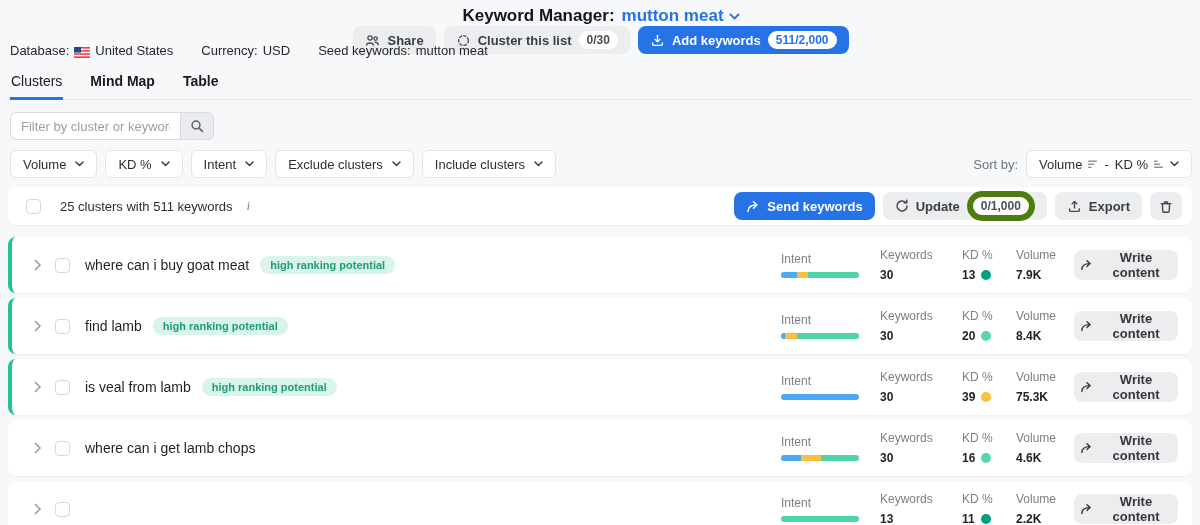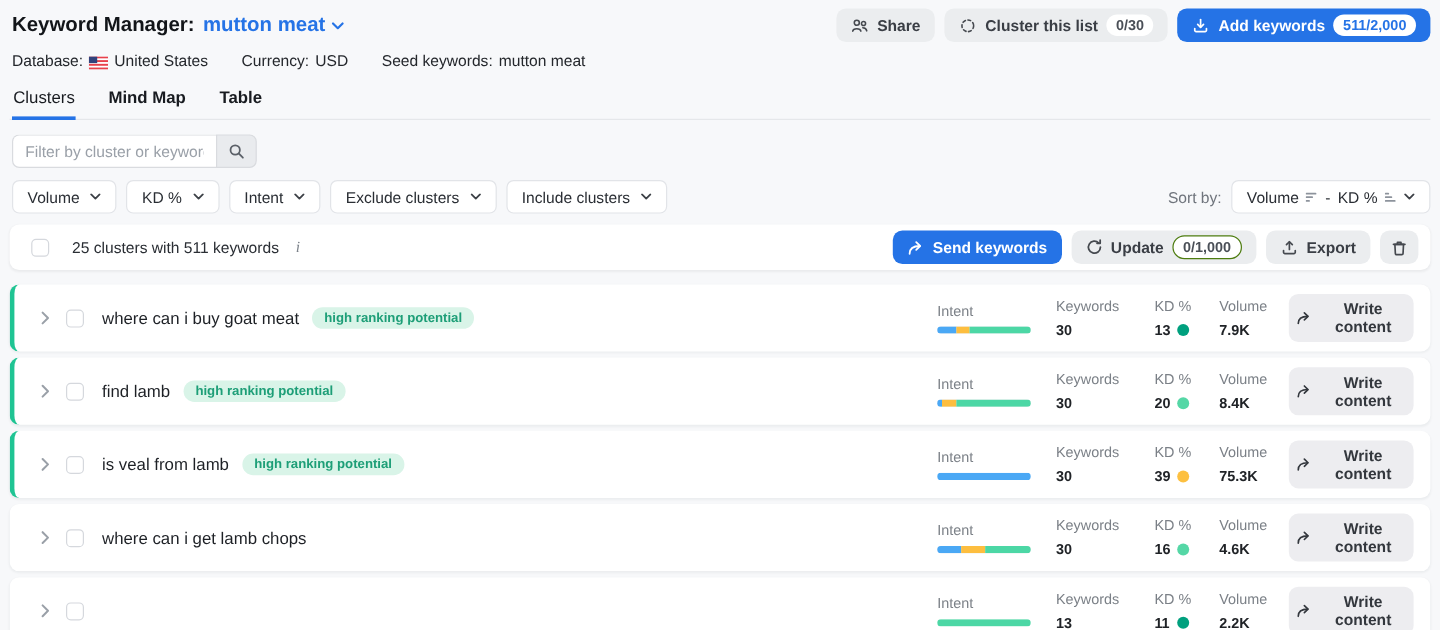--- a/index.html
+++ b/index.html
@@ -5,21 +5,21 @@
   * { box-sizing: border-box; }
   html, body { margin: 0; padding: 0; }
   body {
     width: 1200px; height: 525px; overflow: hidden;
     background: #f7f8fa; color: #1e2126;
     font-family: "Liberation Sans", sans-serif;
   }
   .page { padding: 6px 8px 0; }
 
   
-  .header-row { display: flex; justify-content: space-between; align-items: center; height: 30px; padding-left: 2px; }
+  .header-row { display: flex; justify-content: space-between; align-items: center; height: 30px; padding-left: 2px; flex-direction: column; }
   .title-wrap { display: flex; align-items: center; gap: 7px; }
   h1 { margin: 0; font-size: 17px; font-weight: 700; color: #121519; }
   .list-picker { display: flex; align-items: center; gap: 5px; background: none; border: none; padding: 0;
     font-family: inherit; font-size: 17px; font-weight: 700; color: #2573e6; cursor: pointer; }
   .header-actions { display: flex; gap: 8px; }
   .btn { display: inline-flex; align-items: center; gap: 7px; height: 28px; padding: 0 12px;
     border: none; border-radius: 8px; background: #ebedef; color: #3a3e45;
     font-family: inherit; font-size: 13px; font-weight: 600; cursor: pointer; white-space: nowrap; }
   .btn.blue { background: #2573e6; color: #fff; }
   .pill { background: #fff; border-radius: 999px; padding: 2px 8px; font-size: 12px; font-weight: 600; color: #4a4f57; }
@@ -79,21 +79,21 @@
   .col-label { font-size: 12px; color: #7b8087; }
   .col-value { font-size: 12px; font-weight: 700; color: #202327; }
   .col-intent { width: 99px; }
   .intent-bar { width: 78px; height: 6px; border-radius: 3px; overflow: hidden; display: flex; background: #e8eaee; }
   .intent-bar div { height: 100%; }
   .col-keywords { width: 82px; }
   .col-kd { width: 54px; }
   .kd-val { display: flex; align-items: center; gap: 6px; }
   .kd-dot { width: 10px; height: 10px; border-radius: 50%; flex: none; }
   .col-volume { width: 58px; }
-  .write-btn { width: 104px; height: 40px; border: none; border-radius: 8px; background: #ededf0;
+  .write-btn { width: 104px; height: 30px; border: none; border-radius: 8px; background: #ededf0;
     display: flex; gap: 7px; align-items: center; justify-content: center;
     font-family: inherit; font-size: 13px; font-weight: 600; color: #33373d; cursor: pointer; }
   svg { display: block; }
 </style>
 </head>
 <body>
 
 <div class="page">
 
   <div class="header-row">
@@ -284,21 +284,21 @@
       <button class="btn">
         <span>
           <svg width="14" height="14" viewBox="0 0 14 14">
               <g fill="none" stroke="#45494f" stroke-width="1.5" stroke-linecap="round" stroke-linejoin="round">
                 <path d="M12 7a5 5 0 1 1-1.4-3.5"></path>
                 <path d="M11.8 1.2v2.6H9.2"></path>
               </g>
             </svg>
         </span>
         <span>Update</span>
-        <span class="pill" style="border:1px solid #4d7c0f;">0/1,000</span>
+        <span class="pill" style="border:6px solid #4d7c0f;">0/1,000</span>
       </button>
       <button class="btn">
         <span>
           <svg width="15" height="15" viewBox="0 0 16 16">
               <g fill="none" stroke="#45494f" stroke-width="1.5" stroke-linecap="round" stroke-linejoin="round">
                 <path d="M8 9.5V2.8"></path>
                 <path d="M5.4 5.2L8 2.6l2.6 2.6"></path>
                 <path d="M2.8 10.5V12a1.2 1.2 0 0 0 1.2 1.2h8a1.2 1.2 0 0 0 1.2-1.2v-1.5"></path>
               </g>
             </svg>

